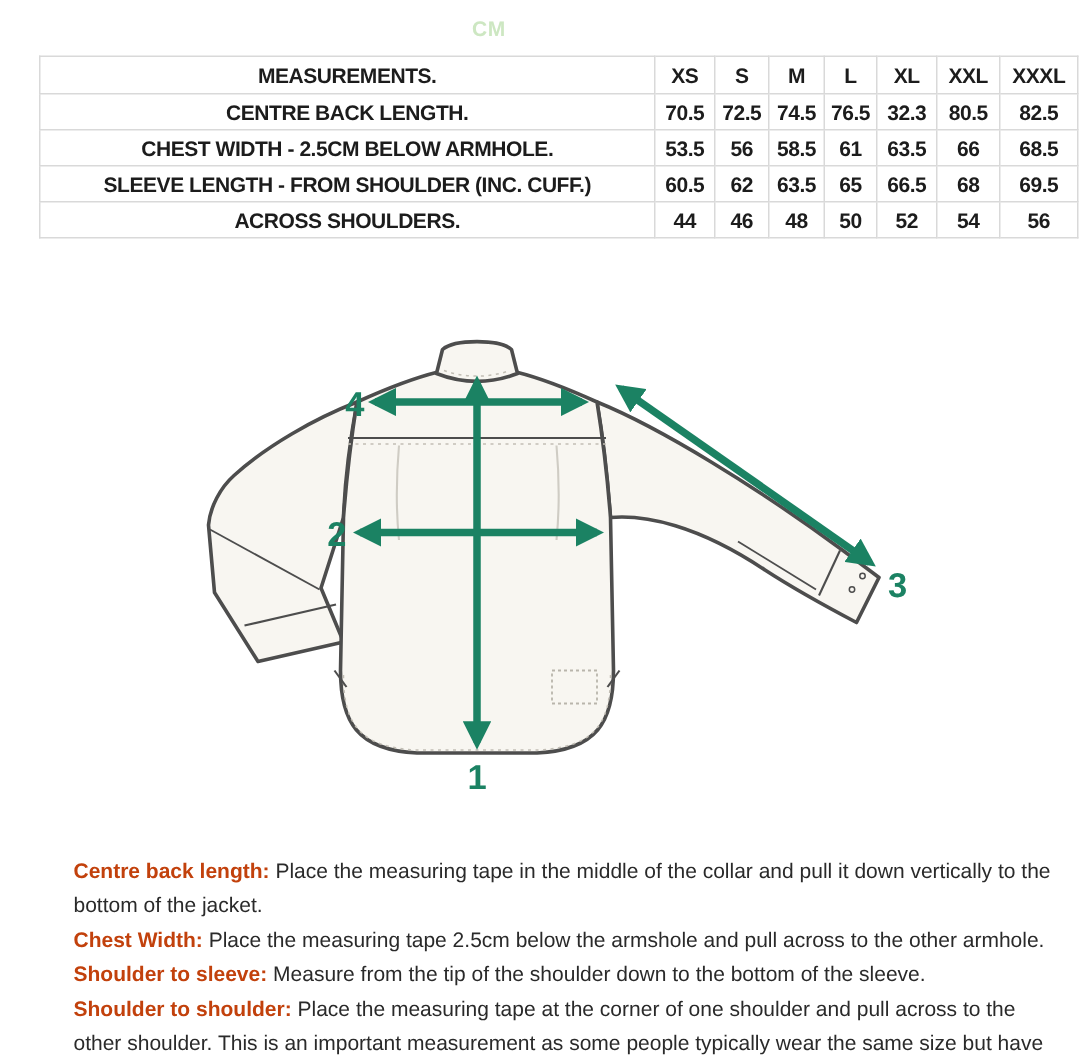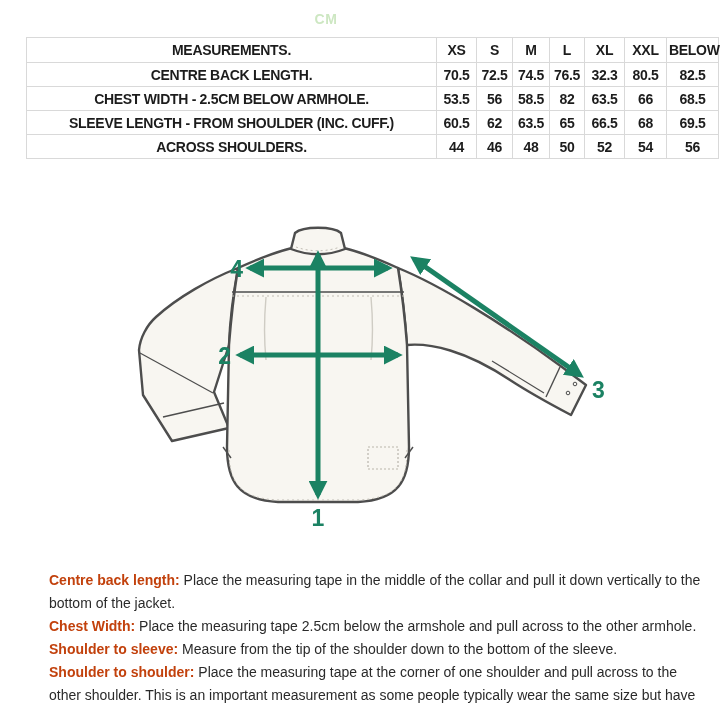--- a/index.html
+++ b/index.html
@@ -52,38 +52,38 @@
     </colgroup>
     <tbody>
         <tr>
       <th>MEASUREMENTS.</th>
       <th>XS</th>
       <th>S</th>
       <th>M</th>
       <th>L</th>
       <th>XL</th>
       <th>XXL</th>
-      <th>BELOW</th>
+      <th>XXXL</th>
     </tr>
     <tr>
       <td class="rowlabel">CENTRE BACK LENGTH.</td>
       <td class="val">70.5</td>
       <td class="val">72.5</td>
       <td class="val">74.5</td>
       <td class="val">76.5</td>
       <td class="val">32.3</td>
       <td class="val">80.5</td>
       <td class="val">82.5</td>
     </tr>
     <tr>
       <td class="rowlabel">CHEST WIDTH - 2.5CM BELOW ARMHOLE.</td>
       <td class="val">53.5</td>
       <td class="val">56</td>
       <td class="val">58.5</td>
-      <td class="val">82</td>
+      <td class="val">61</td>
       <td class="val">63.5</td>
       <td class="val">66</td>
       <td class="val">68.5</td>
     </tr>
     <tr>
       <td class="rowlabel">SLEEVE LENGTH - FROM SHOULDER (INC. CUFF.)</td>
       <td class="val">60.5</td>
       <td class="val">62</td>
       <td class="val">63.5</td>
       <td class="val">65</td>

